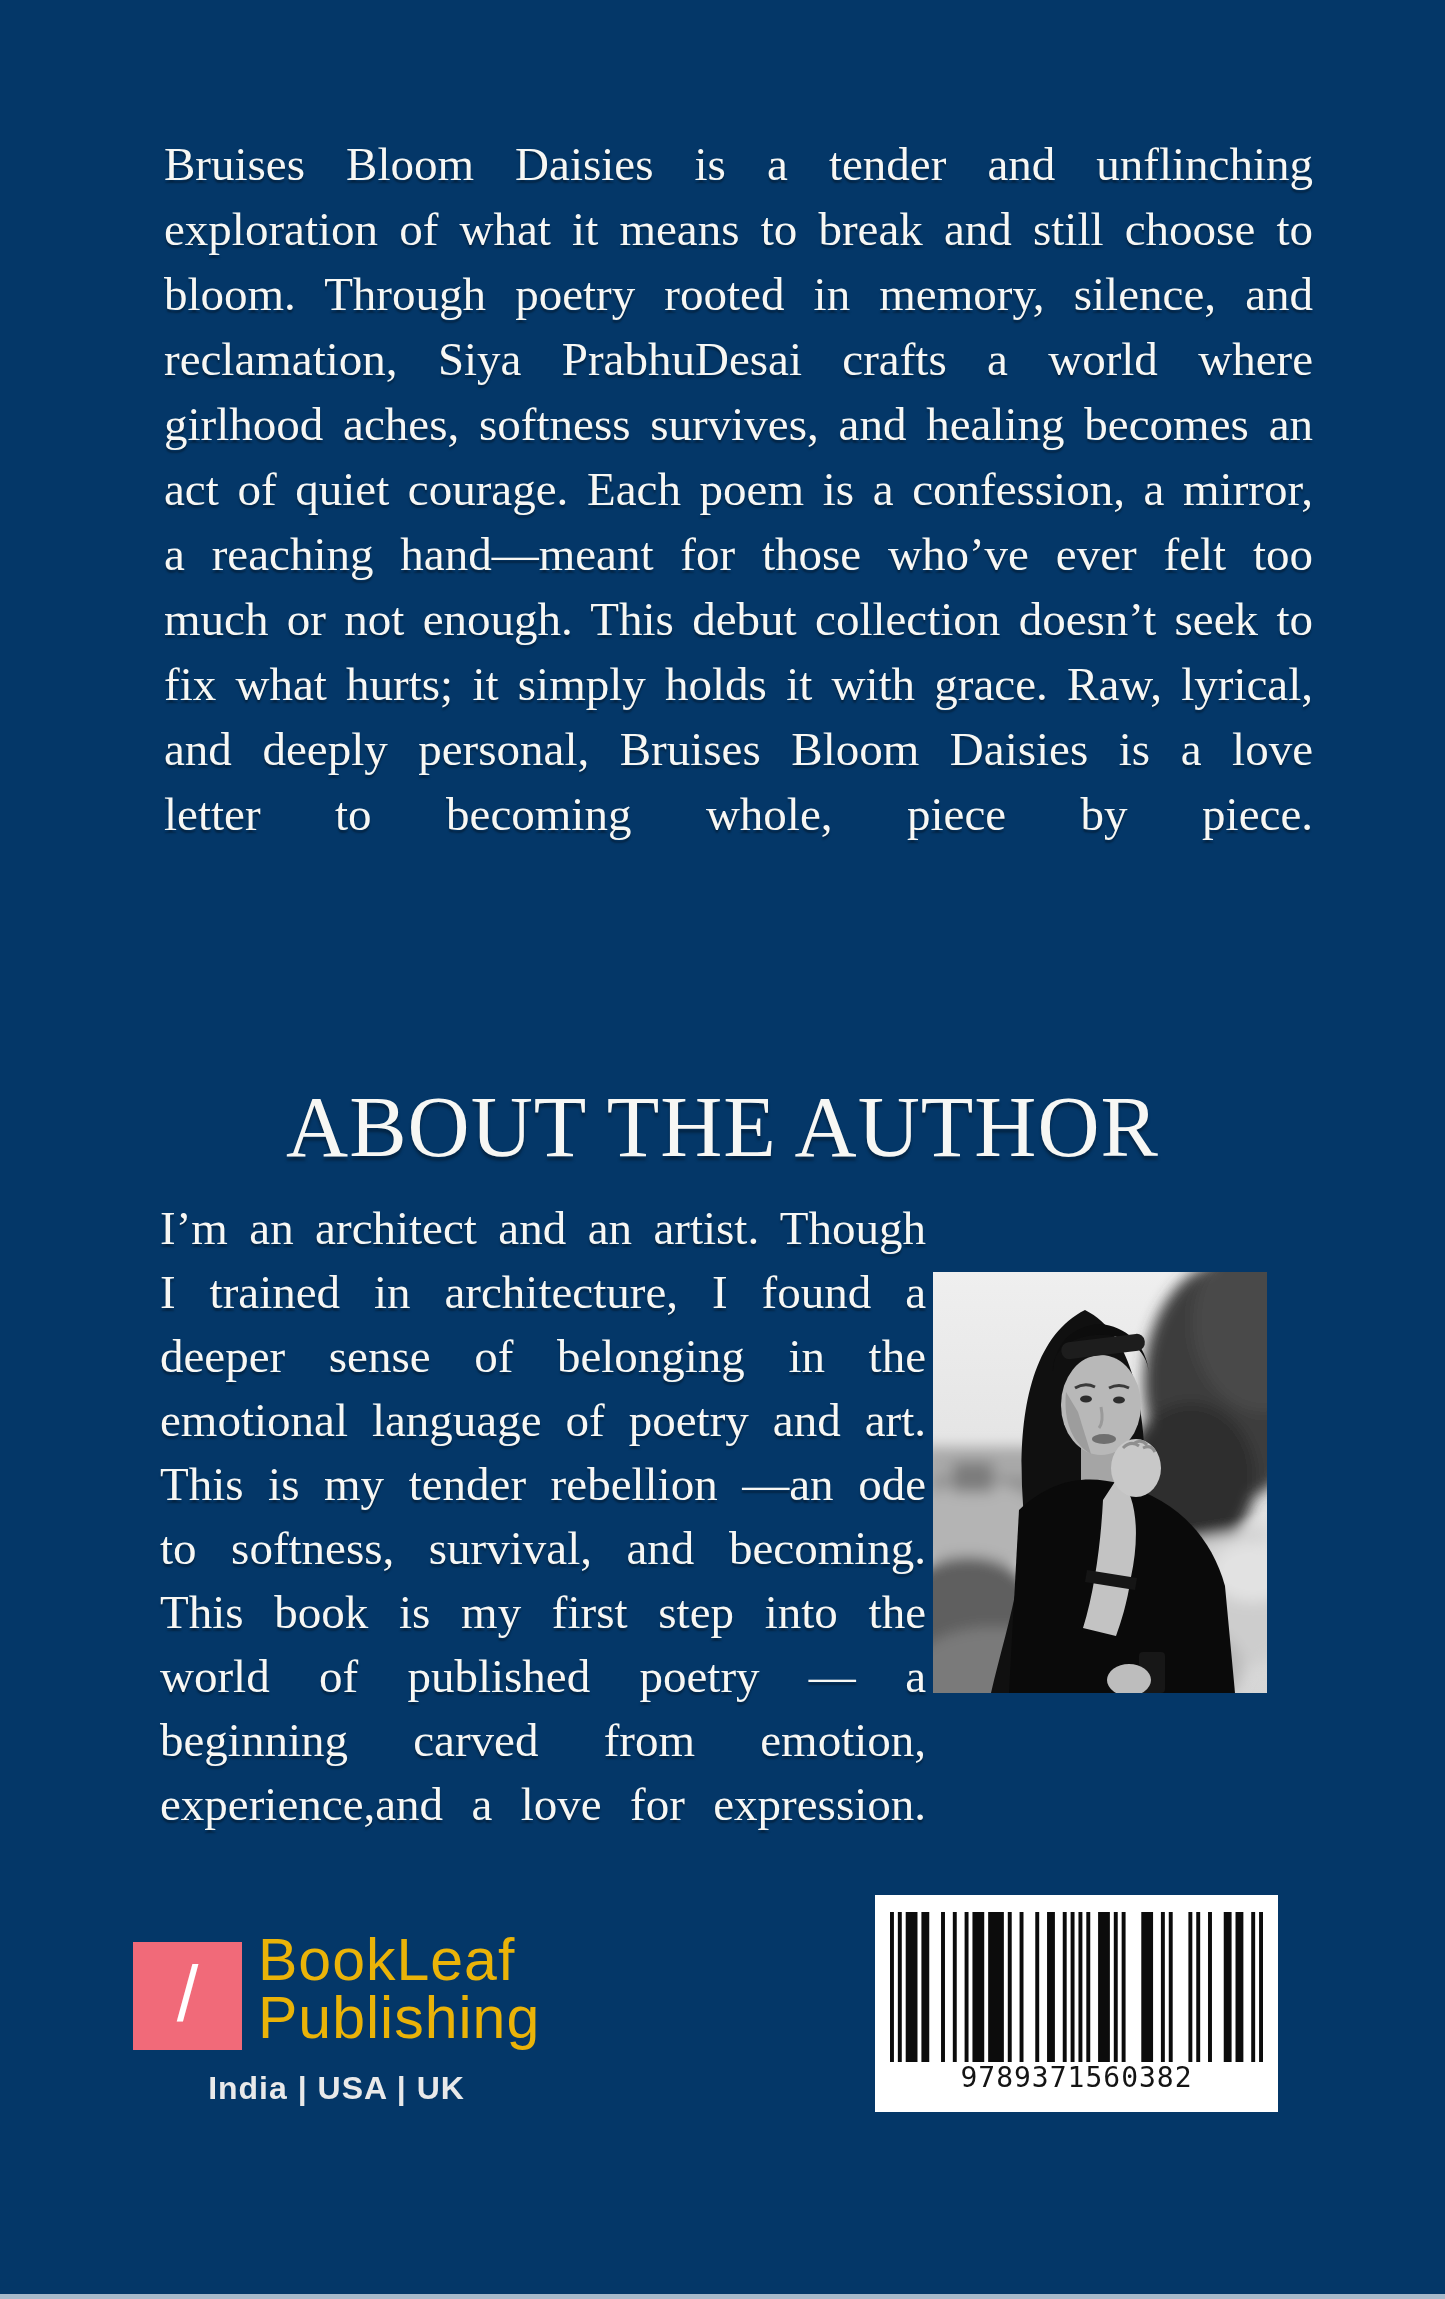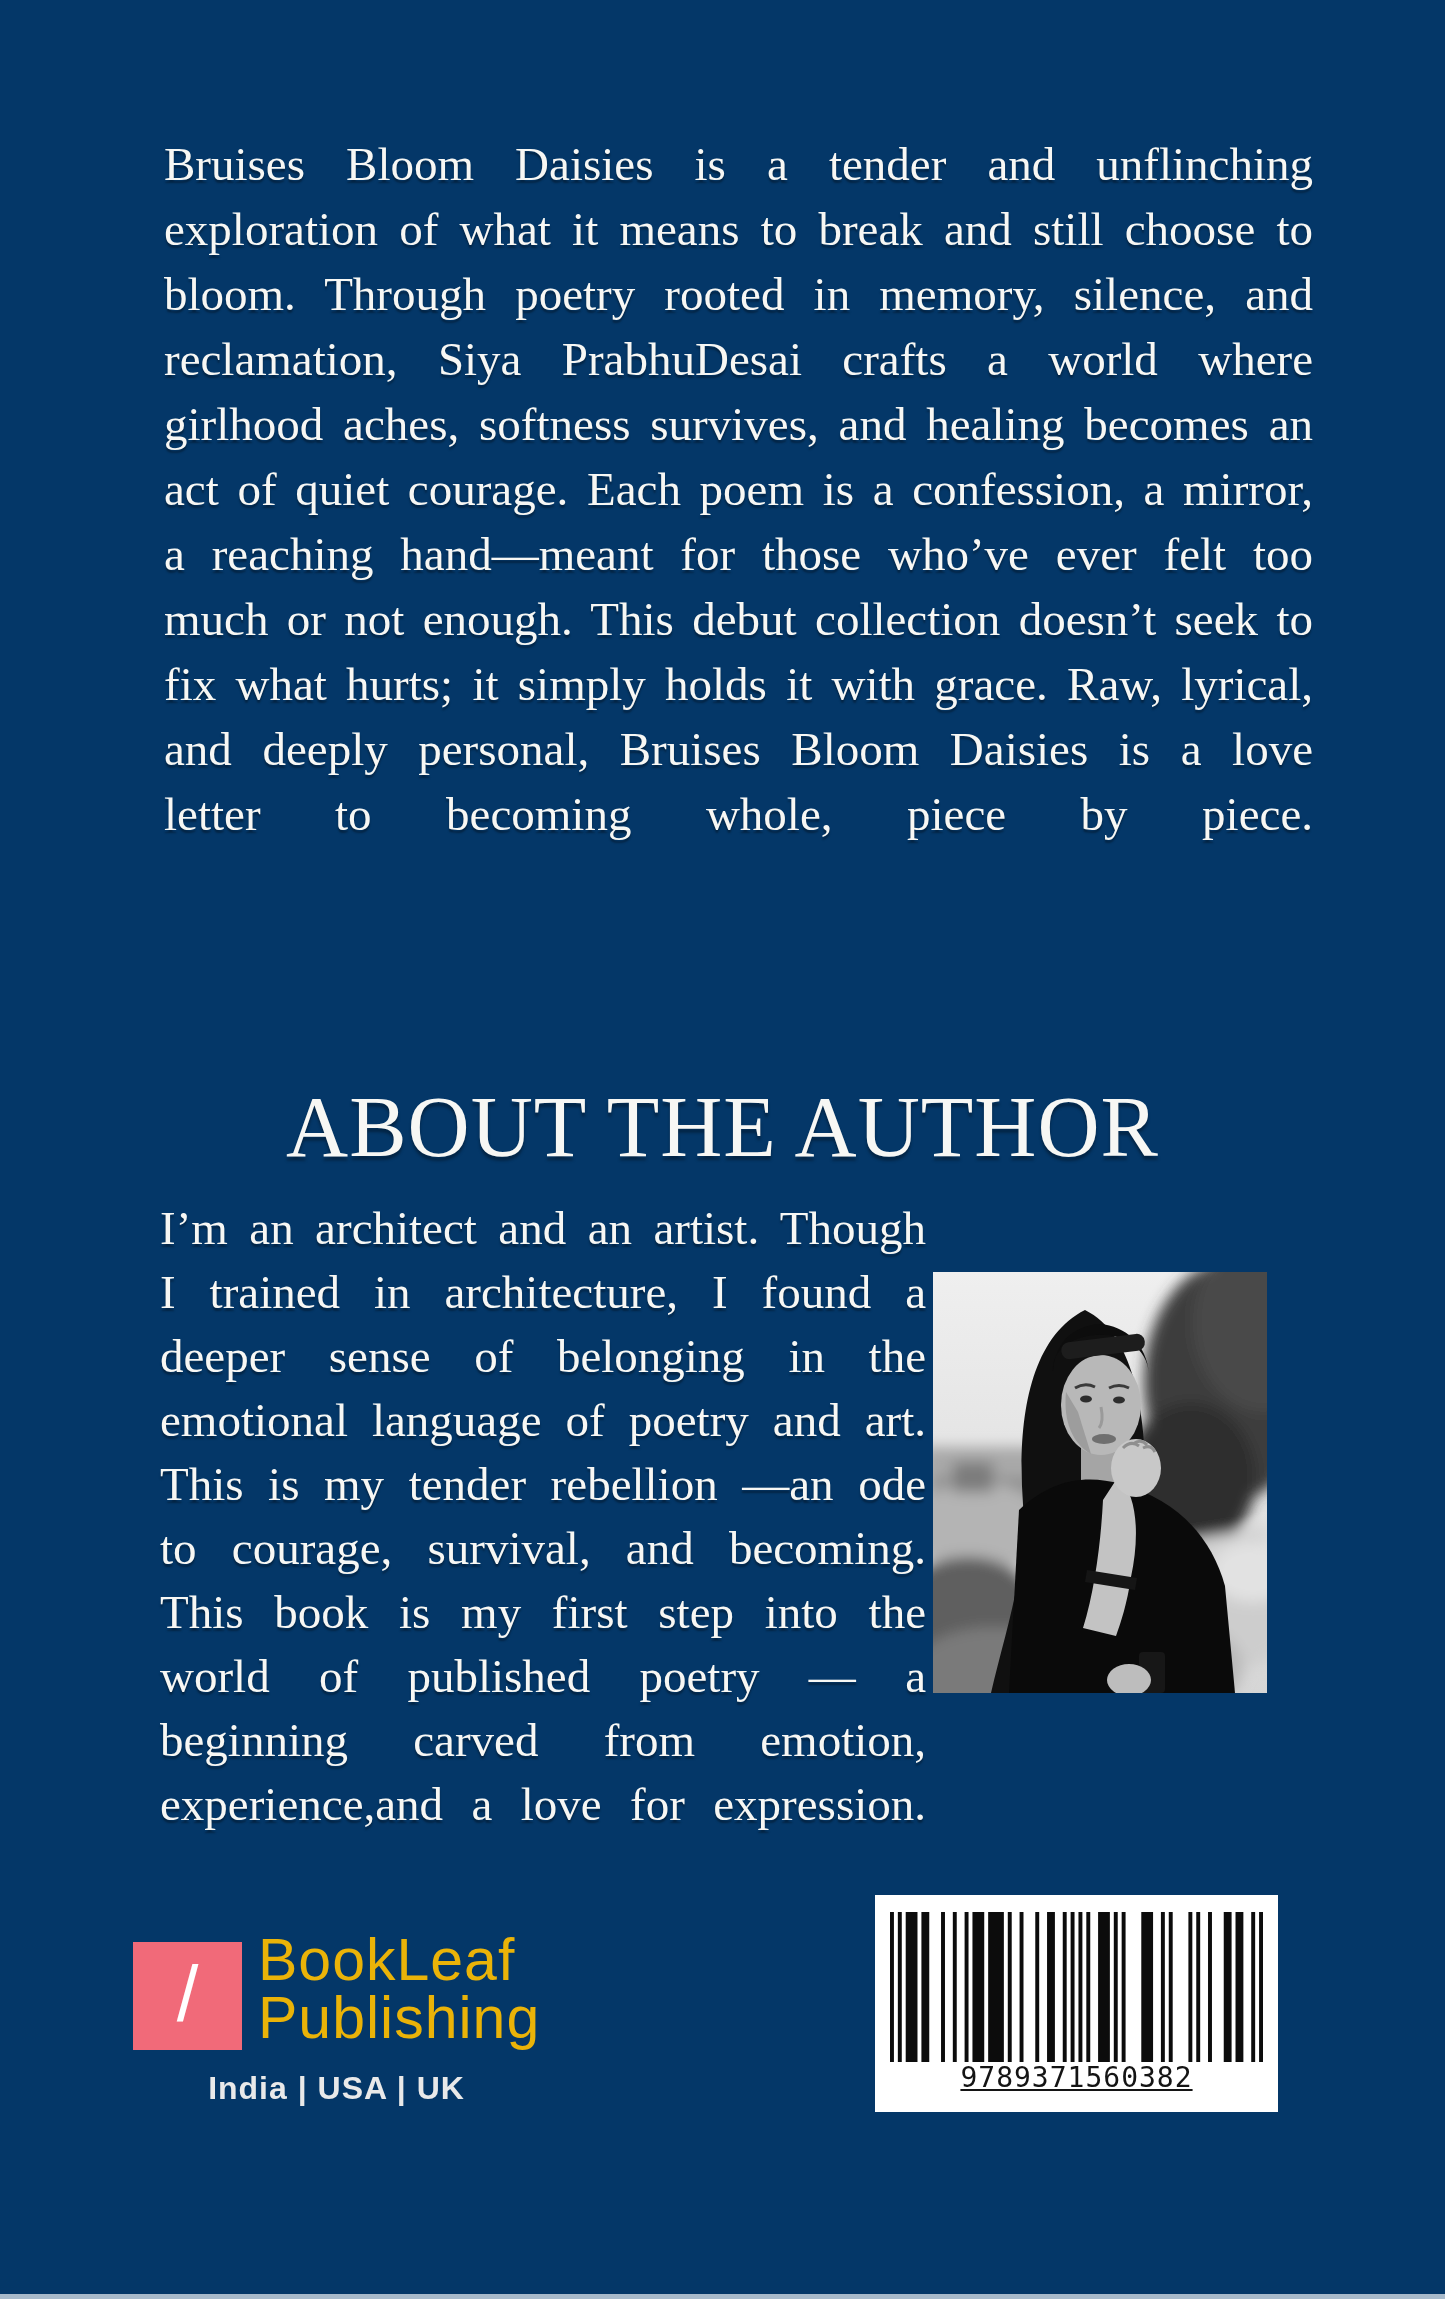--- a/index.html
+++ b/index.html
@@ -86,21 +86,20 @@
     position:absolute;left:15px;top:17px;width:373px;height:150px;
     color:var(--barcode-ink);
   }
   .barcode .bars svg{display:block;width:100%;height:100%;}
   .barcode .num{
     position:absolute;left:0;top:166px;width:100%;
     text-align:center;
     font-family:"DejaVu Sans Mono","Liberation Mono",monospace;
     font-size:28px;line-height:34px;color:#141414;
     letter-spacing:1px;
-    text-decoration:underline;
   }
   
   .page-edge{
     position:absolute;left:0;bottom:0;width:100%;height:5px;
     background:var(--edge);
   }
 </style>
 </head>
 <body>
 
@@ -121,21 +120,21 @@
   </div>
 
   <div class="about-heading">ABOUT THE AUTHOR</div>
 
   <div class="bio">
     <div class="jline">I’m an architect and an artist. Though</div>
     <div class="jline">I trained in architecture, I found a</div>
     <div class="jline">deeper sense of belonging in the</div>
     <div class="jline">emotional language of poetry and art.</div>
     <div class="jline">This is my tender rebellion —an ode</div>
-    <div class="jline">to courage, survival, and becoming.</div>
+    <div class="jline">to softness, survival, and becoming.</div>
     <div class="jline">This book is my first step into the</div>
     <div class="jline">world of published poetry — a</div>
     <div class="jline">beginning carved from emotion,</div>
     <div class="jline">experience,and a love for expression.</div>
   </div>
 
   <div class="photo">
     <svg viewBox="0 0 334 421">
       <defs>
         <filter id="blurbg" x="-20%" y="-20%" width="140%" height="140%">

